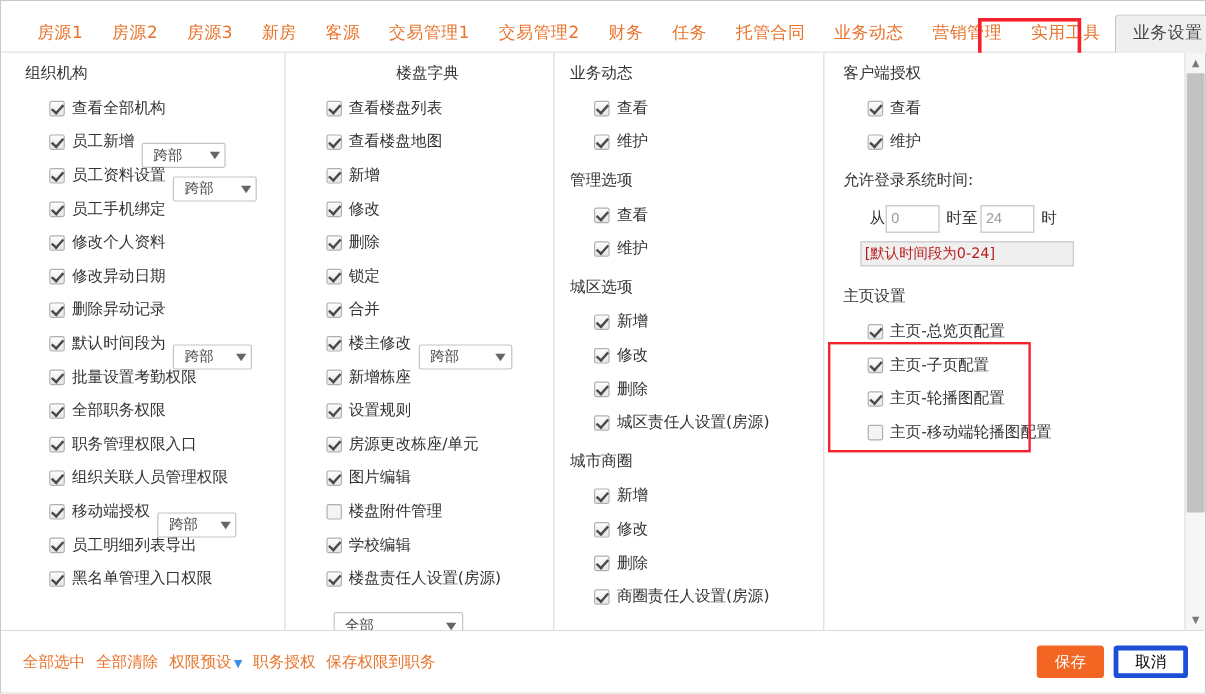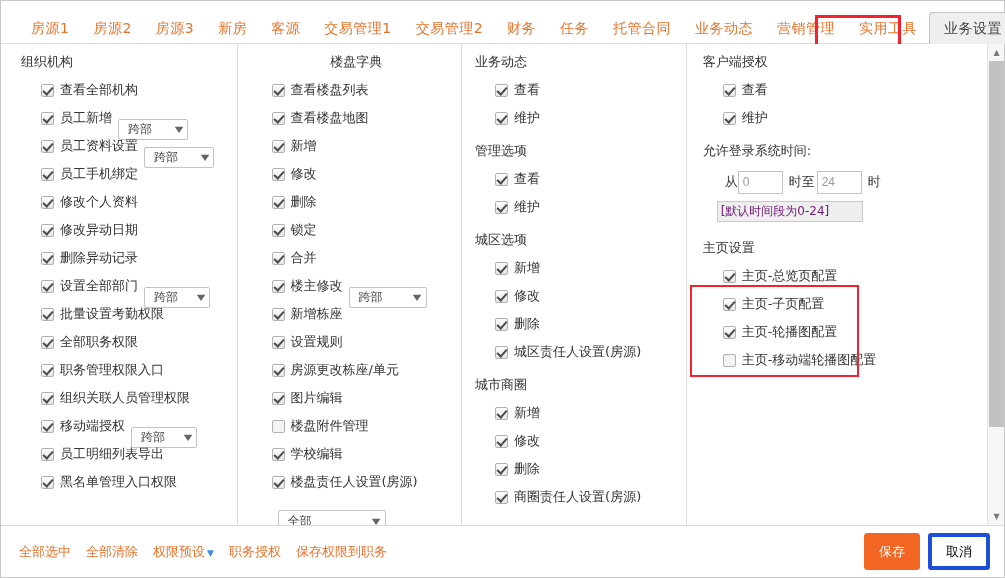--- a/index.html
+++ b/index.html
@@ -56,44 +56,44 @@
   .sel.w70{width:70px;}
   .sel.w64{width:66px;}
   .sel.w76{width:78px;}
   .sel.w100{width:108px;margin-left:0;height:23px;}
 
   
   .time-line{display:flex;align-items:center;padding-left:22px;height:34px;}
   .time-line .t{font-size:13px;color:#333;}
   .tin{width:45px;height:23px;box-sizing:border-box;border:1px solid #c3c3c3;
        background:#fff;font-size:12px;color:#999;padding:0 4px;line-height:21px;}
-  .hint{margin:2px 0 0 14px;width:146px;height:21px;box-sizing:border-box;
-        border:1px solid #c9c9c9;background:#efefef;color:#701a75;font-size:12px;
+  .hint{margin:2px 0 0 14px;width:178px;height:21px;box-sizing:border-box;
+        border:1px solid #c9c9c9;background:#efefef;color:#b91c1c;font-size:12px;
         line-height:19px;padding:0 3px;}
 
   
   .homebox{position:absolute;left:689px;top:241px;width:169px;height:92px;
            border:2px solid #f5222d;box-sizing:border-box;pointer-events:none;z-index:5;}
 
   
   .sb{position:absolute;right:0;top:0;width:17px;height:100%;
       background:#f6f6f6;border-left:1px solid #e2e2e2;box-sizing:border-box;}
   .sb .arw{width:17px;height:17px;display:flex;align-items:center;justify-content:center;
            color:#7a7a7a;font-size:8px;cursor:pointer;}
   .sb .thumb{position:absolute;left:1px;top:17px;width:15px;height:366px;
              background:#c2c2c2;border-radius:1px;cursor:pointer;}
   .sb .arw.dn{position:absolute;bottom:0;left:0;}
 
   
   .footer{position:relative;height:51px;display:flex;align-items:center;
           padding:0 14px 0 18px;box-sizing:border-box;background:#fff;}
-  .flinks{display:flex;align-items:center;gap:15px;flex:1;}
+  .flinks{display:flex;align-items:center;gap:9px;flex:1;}
   .flink{color:#e8732b;font-size:13px;cursor:pointer;white-space:nowrap;}
   .flink .dcaret{color:#3a8ee6;font-size:9px;margin-left:2px;}
-  .btn{height:37px;min-width:53px;padding:3px 14px;font-size:13px;border-radius:3px;
+  .btn{height:27px;min-width:53px;padding:3px 14px;font-size:13px;border-radius:3px;
        display:inline-flex;align-items:center;justify-content:center;cursor:pointer;
        box-sizing:border-box;}
   .btn.primary{background:#f26522;color:#fff;border:1px solid #f26522;margin-right:8px;}
   .btn.ghost{background:#fff;color:#000000;border:4px solid #1d4ed8;}
 </style>
 </head>
 <body>
 
 <div class="app">
 
@@ -152,21 +152,21 @@
         <div class="row">
           <span class="cb on"></span>
           <span class="lbl">修改异动日期</span>
         </div>
         <div class="row">
           <span class="cb on"></span>
           <span class="lbl">删除异动记录</span>
         </div>
         <div class="row">
           <span class="cb on"></span>
-          <span class="lbl">设置全部部门</span>
+          <span class="lbl">默认时间段为</span>
           <span class="sel w64">
             <span>跨部</span>
             <span class="caret">▼</span>
           </span>
         </div>
         <div class="row">
           <span class="cb on"></span>
           <span class="lbl">批量设置考勤权限</span>
         </div>
         <div class="row">

